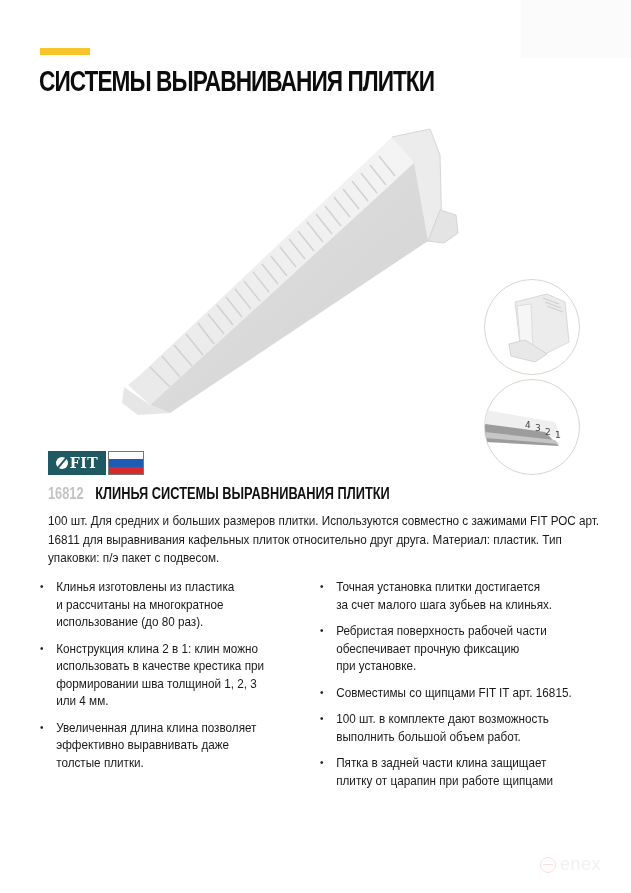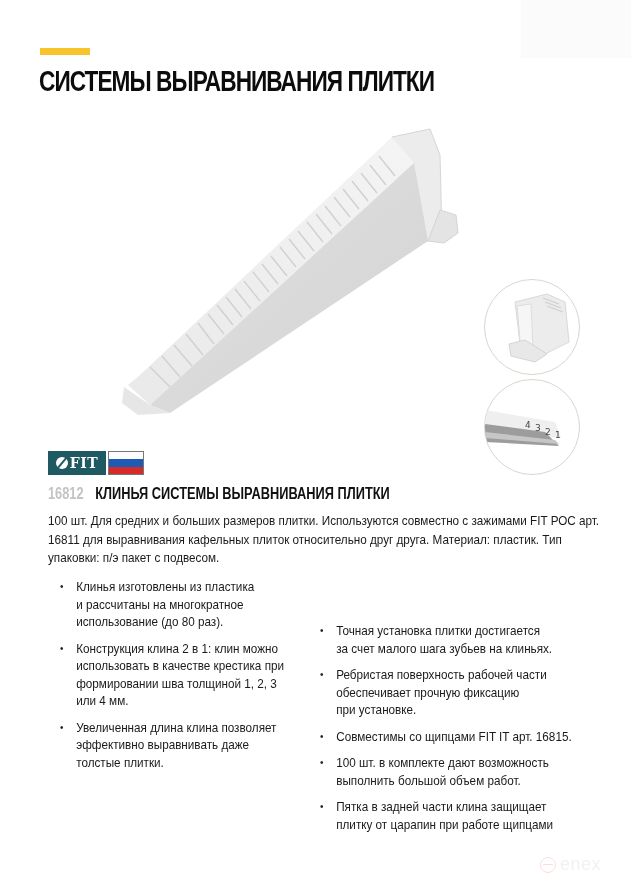--- a/index.html
+++ b/index.html
@@ -53,22 +53,22 @@
     .product-heading .sku { color: #c3c3c3; margin-right: 10px; }
     .product-heading .name { color: #111111; }
 
     .description {
       position: absolute; left: 48px; top: 512px; width: 560px;
       font-size: 13px; line-height: 18.5px; color: #1a1a1a;
       transform: scaleX(0.9); transform-origin: left top; width: 620px;
     }
 
     .features { position: absolute; top: 578px; list-style: none; }
-    .features.left { left: 60px; width: 290px; }
-    .features.right { left: 320px; width: 310px; margin-top: 44px; }
+    .features.left { left: 40px; width: 290px; }
+    .features.right { left: 320px; width: 310px; }
     .features li {
       position: relative; padding-left: 18px; font-size: 13px; line-height: 17.5px;
       margin-bottom: 9px; color: #1a1a1a;
       transform: scaleX(0.9); transform-origin: left top;
     }
     .features li::before {
       content: "•"; position: absolute; left: 0; top: 0; font-size: 11px; color: #222;
     }
     .features li span { white-space: pre-line; display: block; }
 

